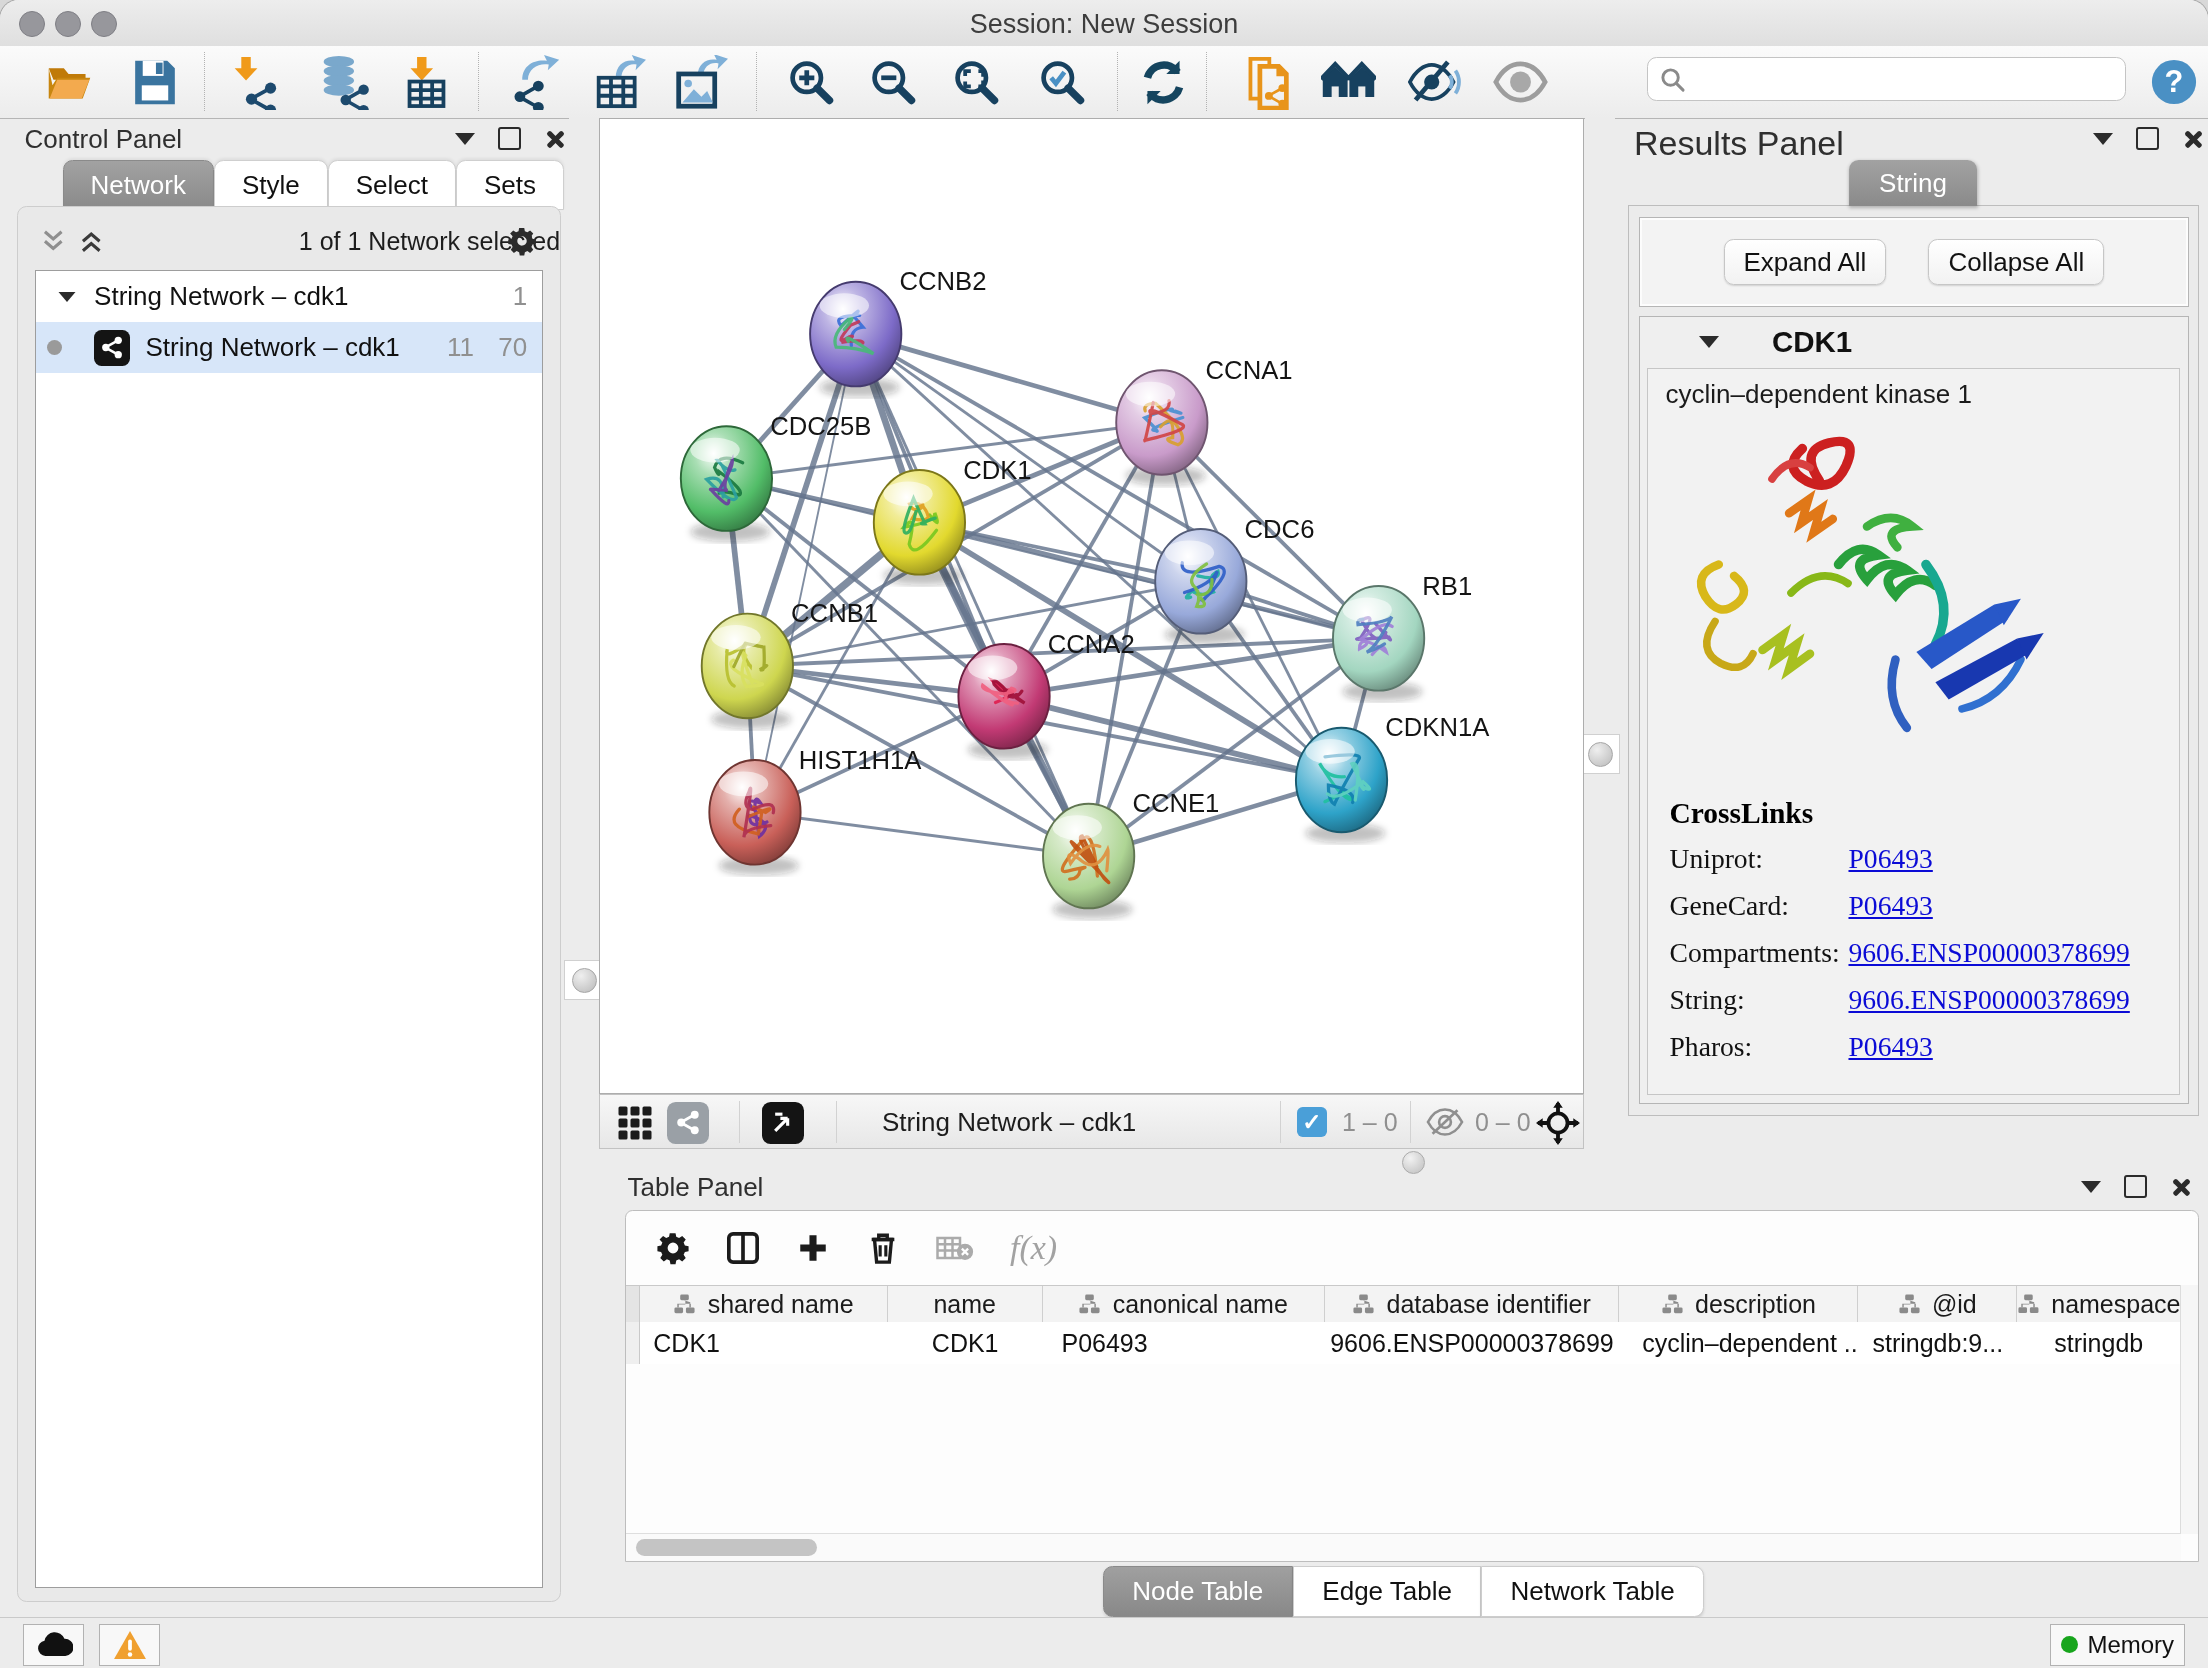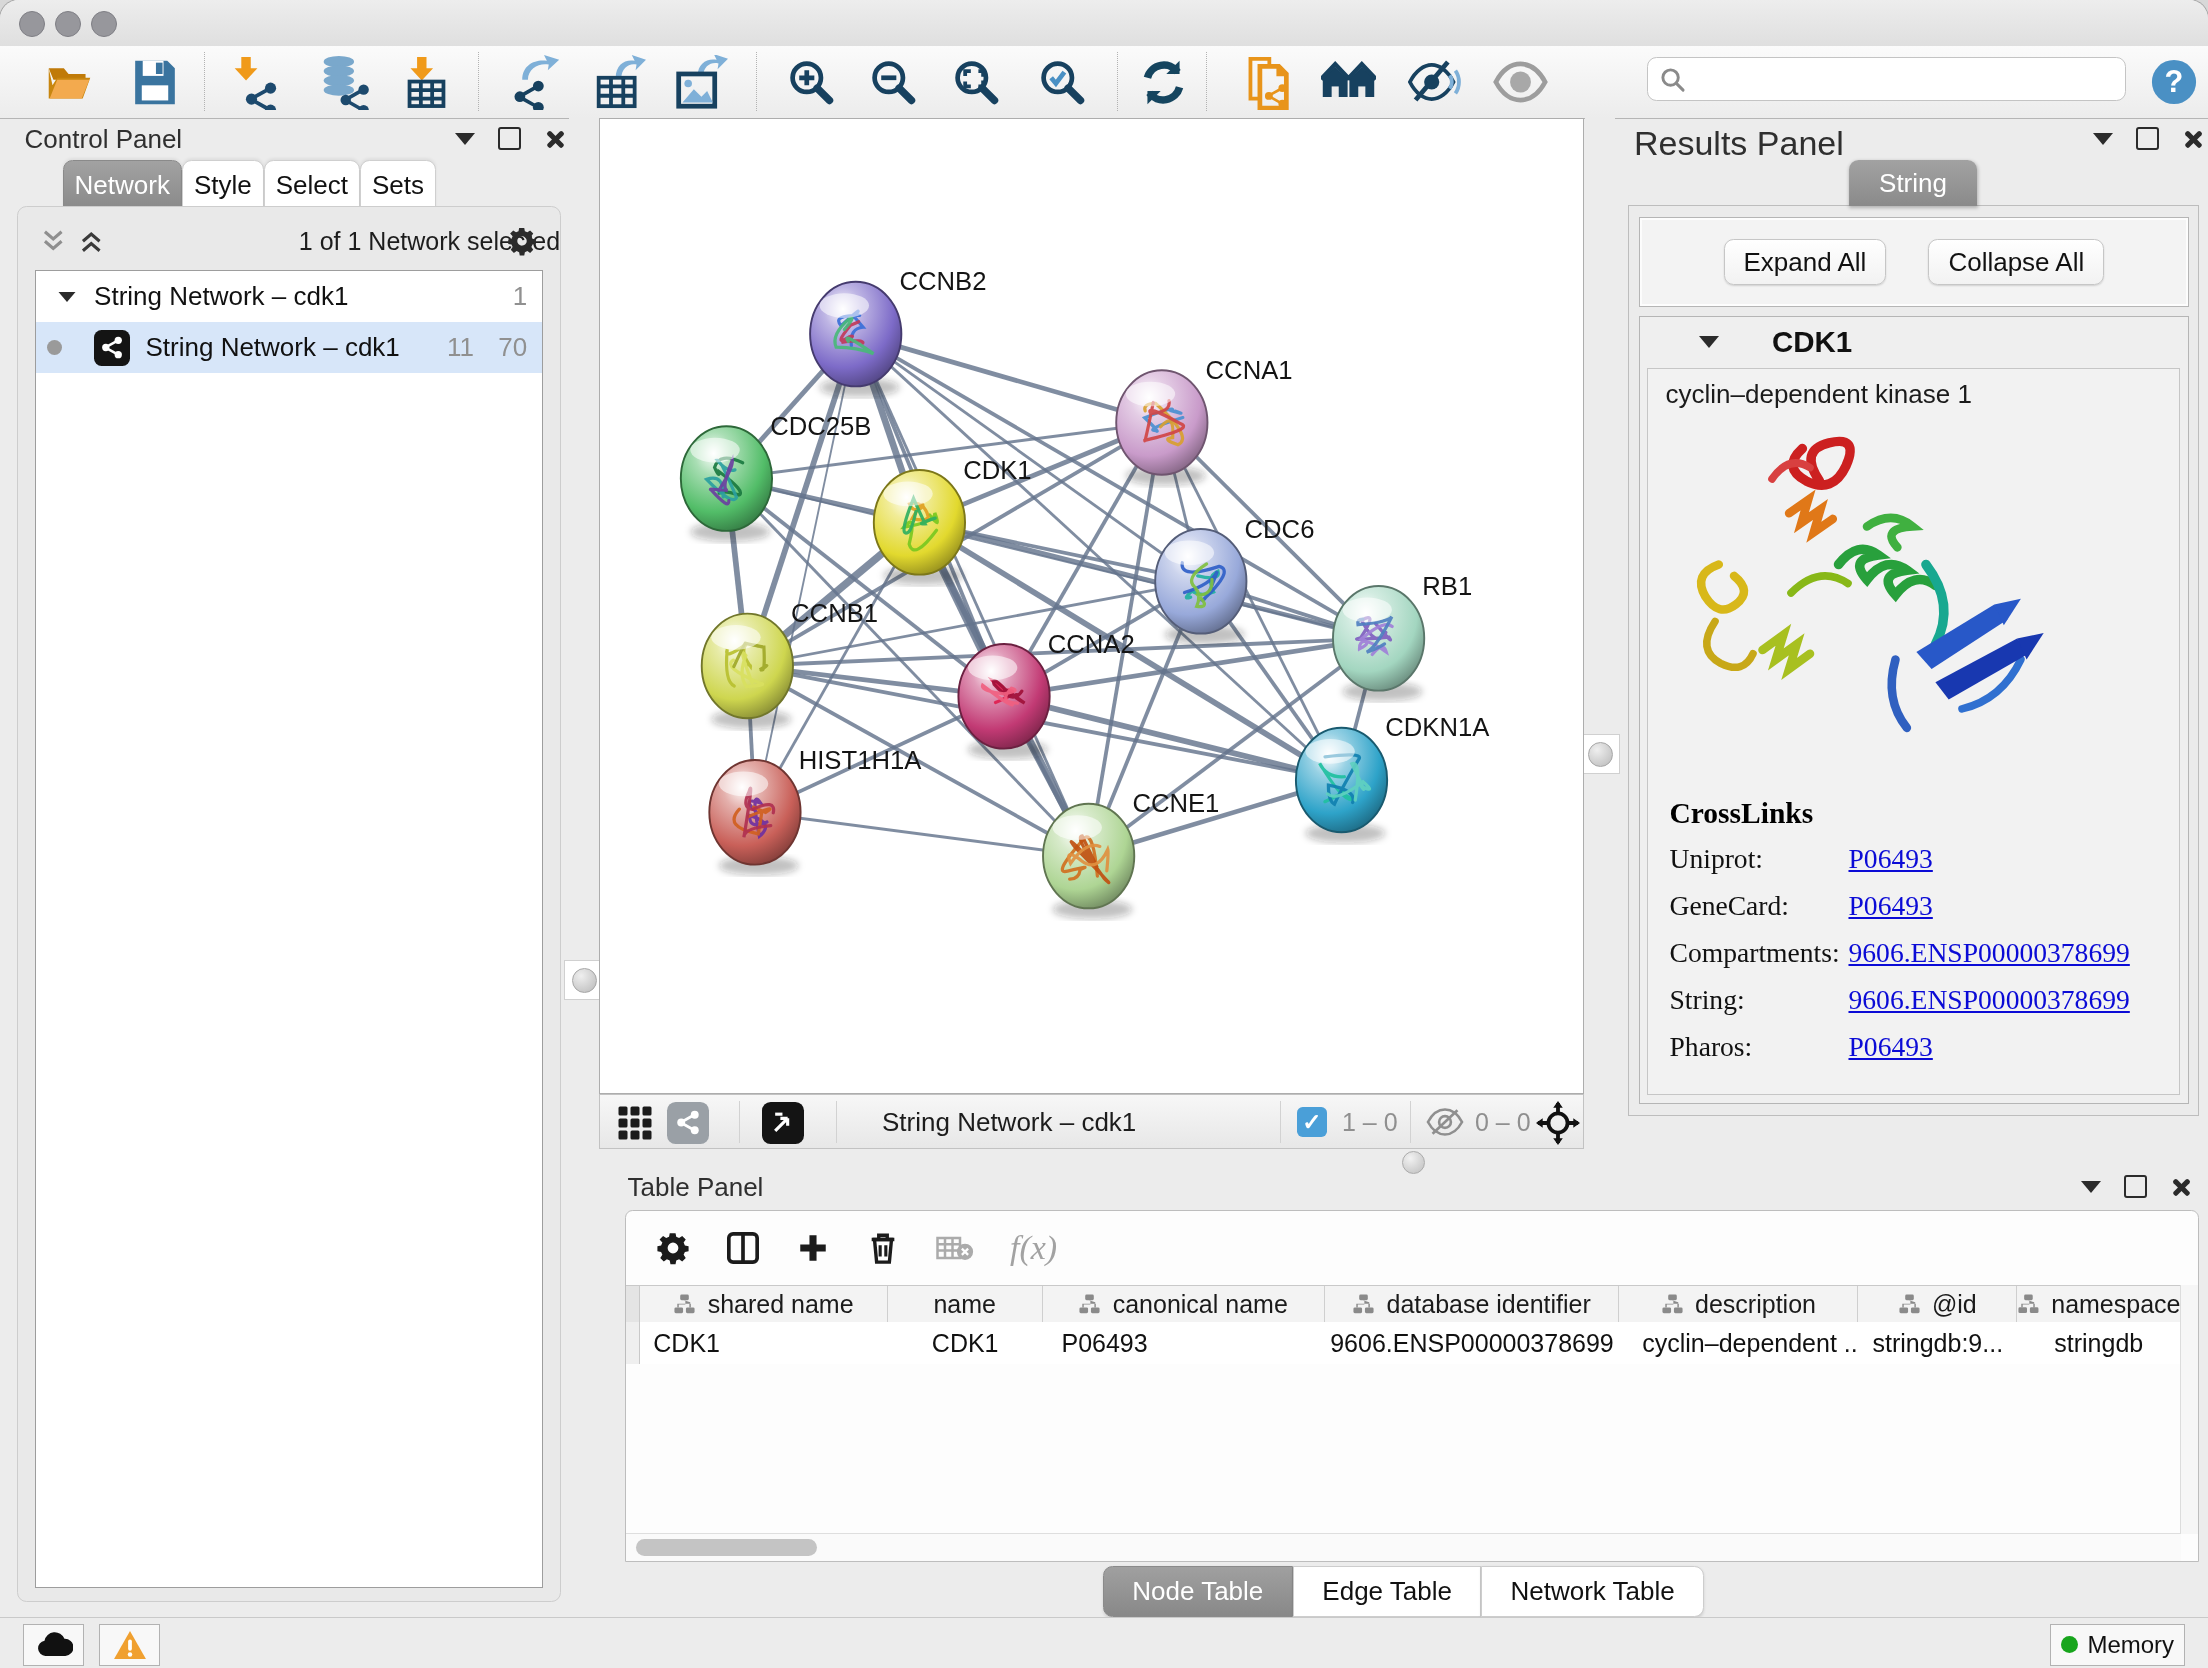--- a/index.html
+++ b/index.html
@@ -29,21 +29,21 @@
   .box-icon{width:19px;height:19px;border:2.9px solid #2b2b2b;border-radius:2.9px;display:inline-block;}
   .x-icon{position:relative;width:23px;height:23px;display:inline-block;}
   .x-icon::before,.x-icon::after{content:"";position:absolute;left:1px;top:9.5px;width:21px;height:4.8px;
     background:#2b2b2b;border-radius:1.9px;}
   .x-icon::before{transform:rotate(45deg);} .x-icon::after{transform:rotate(-45deg);}
   .panel-hdr-icons{position:absolute;right:13.3px;top:0;height:38px;display:flex;gap:23px;align-items:center;}
   
   .control-panel{position:absolute;left:7.6px;top:118px;width:563px;height:1484px;}
   .cp-title{position:absolute;left:17px;top:5.7px;font-size:26px;color:#2f2f2f;}
   .tabs-row{position:absolute;left:55px;top:42px;height:48px;display:flex;}
-  .tab{height:48px;padding:0 11px;display:flex;align-items:center;justify-content:center;
+  .tab{height:48px;padding:0 27px;display:flex;align-items:center;justify-content:center;
     font-size:26px;background:#fff;border:1px solid #cfcfcf;border-radius:9.5px 9.5px 0 0;color:#111;
     box-shadow:0 -1.9px 2.9px rgba(0,0,0,0.06);}
   .tab.sel{background:linear-gradient(#a2a2a2,#8a8a8a);color:#fff;border-color:#8a8a8a;}
   .cp-body{position:absolute;left:9.5px;top:88px;width:542px;bottom:0;background:#e9e9e9;
     border:1px solid #cdcdcd;border-radius:9.5px;}
   .cp-status{position:absolute;left:0;top:13.3px;width:100%;height:42px;display:flex;align-items:center;}
   .cp-status .txt{position:absolute;left:0;width:100%;text-align:right;font-size:25px;color:#1d1d1d;}
   .cp-list{position:absolute;left:17px;top:63px;right:17px;bottom:13.3px;background:#fff;
     border:1.9px solid #9d9d9d;overflow:hidden;}
   .net-row{position:relative;height:51px;display:flex;align-items:center;font-size:26px;color:#111;}
@@ -171,20 +171,21 @@
     </symbol>
   </defs>
 </svg>
 
 <div class="window">
 
   <div class="titlebar">
     <span class="tl" style="left:19px"></span>
     <span class="tl" style="left:55px"></span>
     <span class="tl" style="left:91px"></span>
+    <div class="win-title">Session: New Session</div>
   </div>
 
   <div class="toolbar">
     <div class="tb-item" style="left:42px">
       <svg width="51" height="51" viewBox="0 0 54 54">
         <path d="M5 12h16l5 6h18v6H10z" fill="#c07a08"></path>
         <path d="M5 12v32h36l8-22H14L9 30z" fill="#c8860f"></path>
         <path d="M14 24h34l-8 20H6z" fill="#f3aa4e"></path>
       </svg>
     </div>

